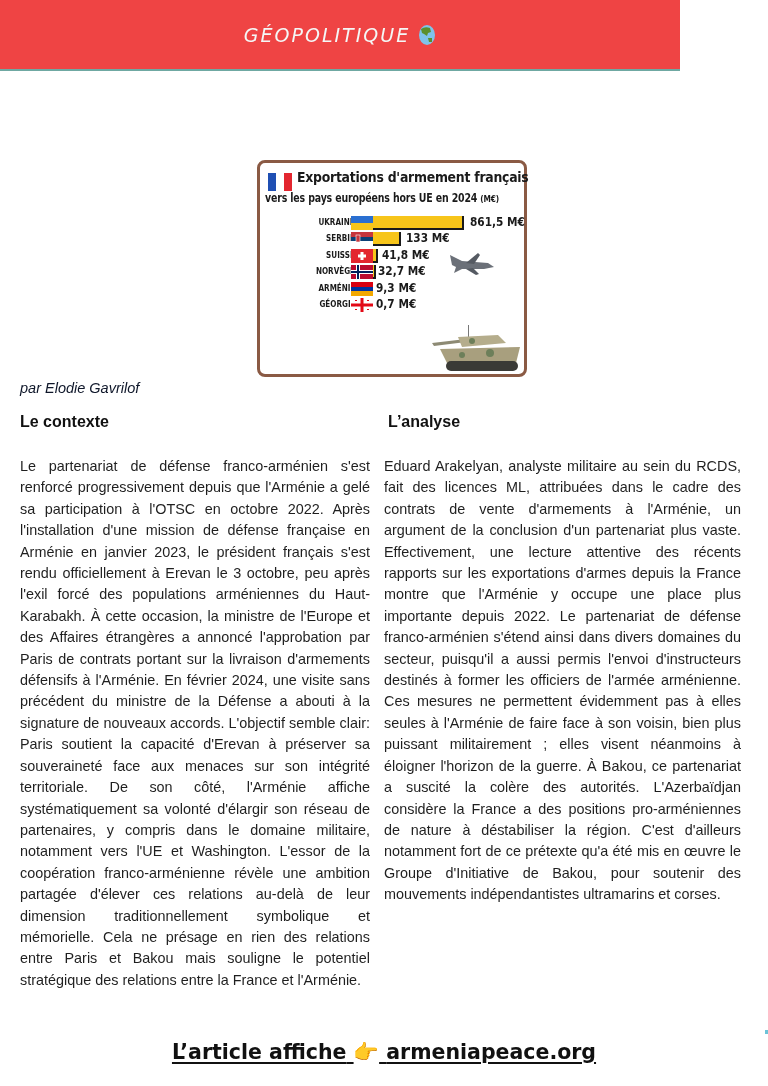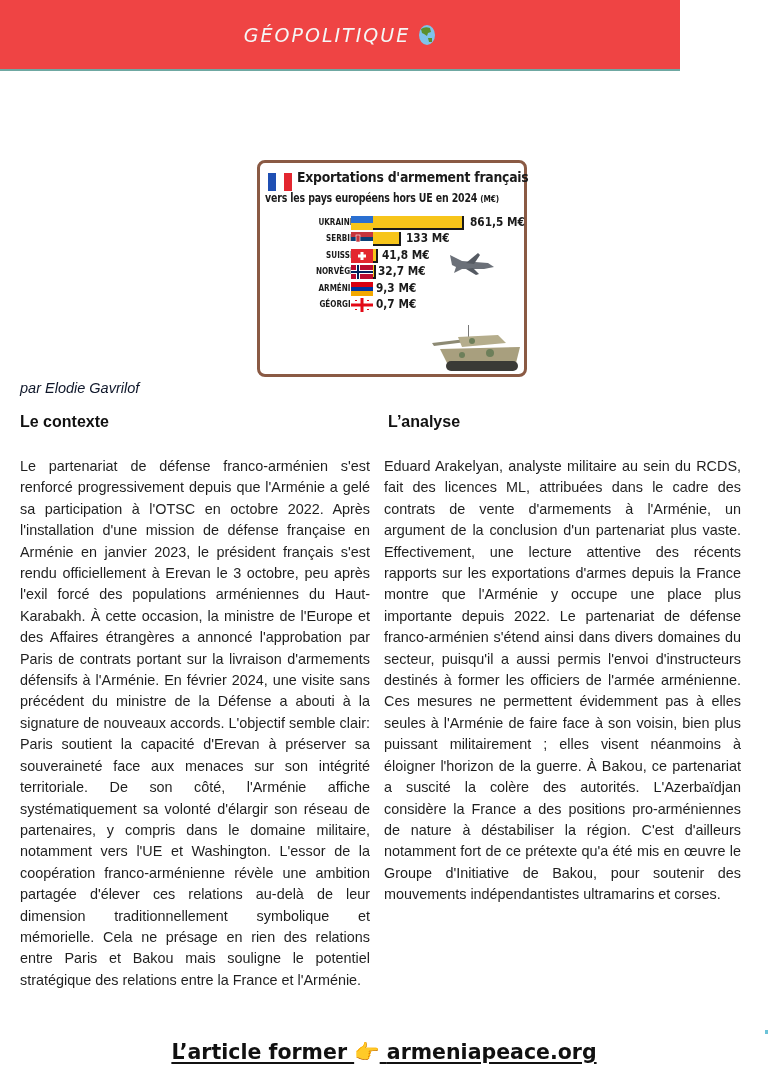--- a/index.html
+++ b/index.html
@@ -193,18 +193,18 @@
 
 <div class="byline">par Elodie Gavrilof</div>
 
 <div class="col-head" style="left:20px">Le contexte</div>
 <div class="col-head" style="left:388px">L’analyse</div>
 
 <div class="col-text col-left">Le partenariat de défense franco-arménien s'est renforcé progressivement depuis que l'Arménie a gelé sa participation à l'OTSC en octobre 2022. Après l'installation d'une mission de défense française en Arménie en janvier 2023, le président français s'est rendu officiellement à Erevan le 3 octobre, peu après l'exil forcé des populations arméniennes du Haut-Karabakh. À cette occasion, la ministre de l'Europe et des Affaires étrangères a annoncé l'approbation par Paris de contrats portant sur la livraison d'armements défensifs à l'Arménie. En février 2024, une visite sans précédent du ministre de la Défense a abouti à la signature de nouveaux accords. L'objectif semble clair: Paris soutient la capacité d'Erevan à préserver sa souveraineté face aux menaces sur son intégrité territoriale. De son côté, l'Arménie affiche systématiquement sa volonté d'élargir son réseau de partenaires, y compris dans le domaine militaire, notamment vers l'UE et Washington. L'essor de la coopération franco-arménienne révèle une ambition partagée d'élever ces relations au-delà de leur dimension traditionnellement symbolique et mémorielle. Cela ne présage en rien des relations entre Paris et Bakou mais souligne le potentiel stratégique des relations entre la France et l'Arménie.</div>
 <div class="col-text col-right">Eduard Arakelyan, analyste militaire au sein du RCDS, fait des licences ML, attribuées dans le cadre des contrats de vente d'armements à l'Arménie, un argument de la conclusion d'un partenariat plus vaste. Effectivement, une lecture attentive des récents rapports sur les exportations d'armes depuis la France montre que l'Arménie y occupe une place plus importante depuis 2022. Le partenariat de défense franco-arménien s'étend ainsi dans divers domaines du secteur, puisqu'il a aussi permis l'envoi d'instructeurs destinés à former les officiers de l'armée arménienne. Ces mesures ne permettent évidemment pas à elles seules à l'Arménie de faire face à son voisin, bien plus puissant militairement ; elles visent néanmoins à éloigner l'horizon de la guerre. À Bakou, ce partenariat a suscité la colère des autorités. L'Azerbaïdjan considère la France a des positions pro-arméniennes de nature à déstabiliser la région. C'est d'ailleurs notamment fort de ce prétexte qu'a été mis en œuvre le Groupe d'Initiative de Bakou, pour soutenir des mouvements indépendantistes ultramarins et corses.</div>
 
 <div class="footer-link">
-  <span>L’article former</span>
+  <span>L’article affiche</span>
   <span class="hand">👉</span>
   <span>armeniapeace.org</span>
 </div>
 
 <div class="edge-mark"></div>
 
 </body></html>

